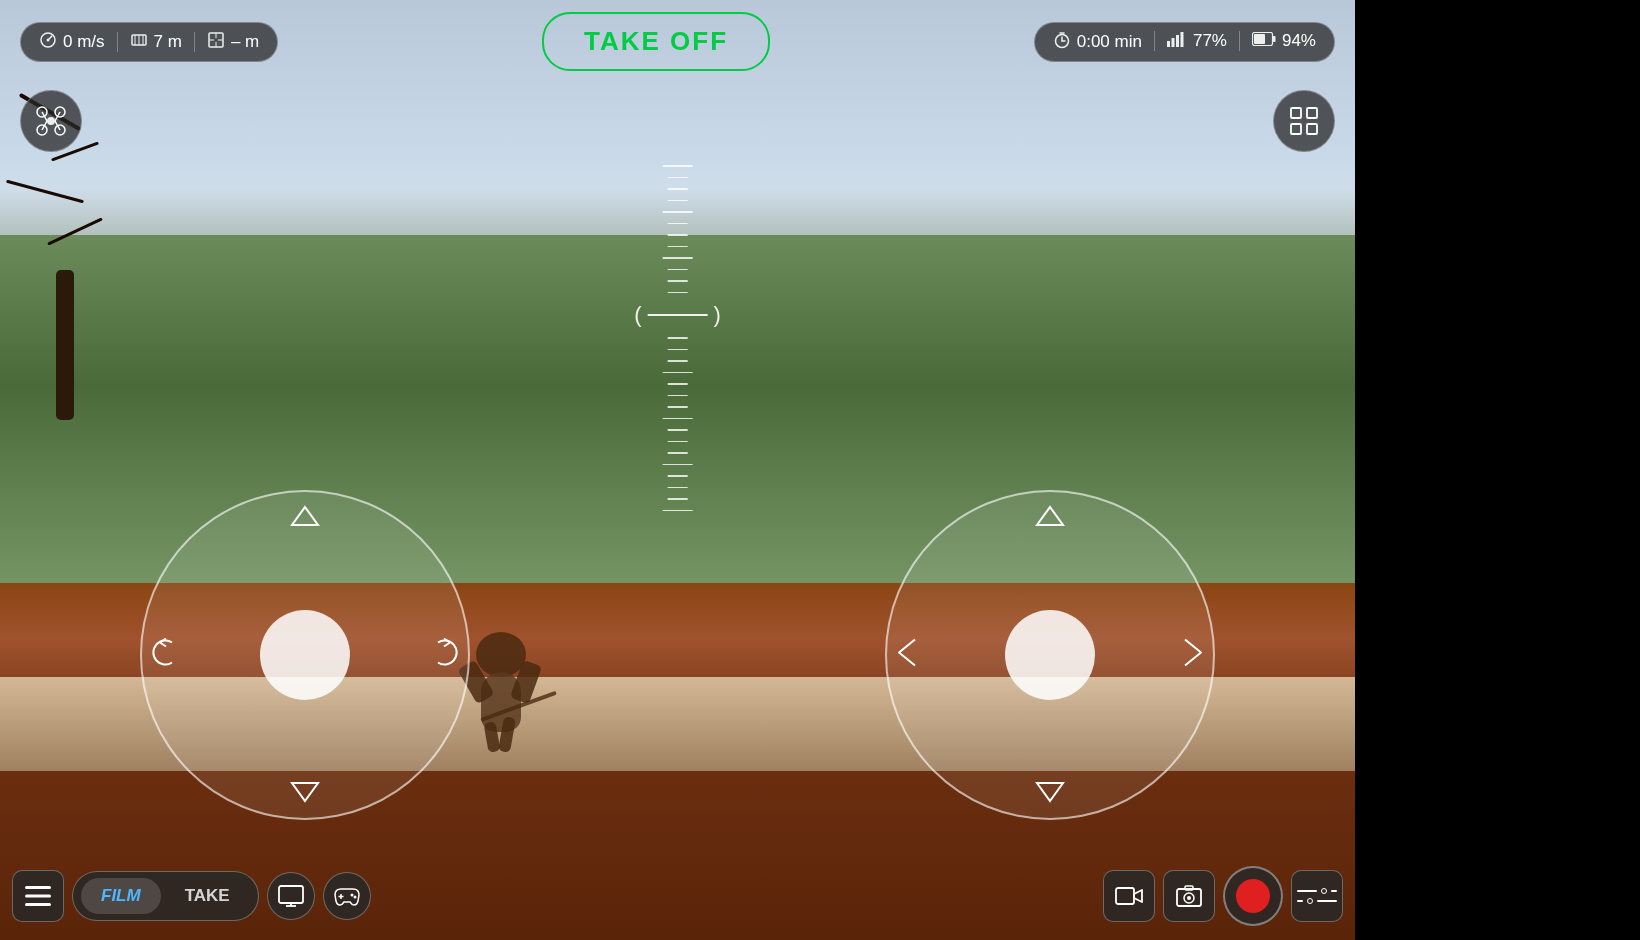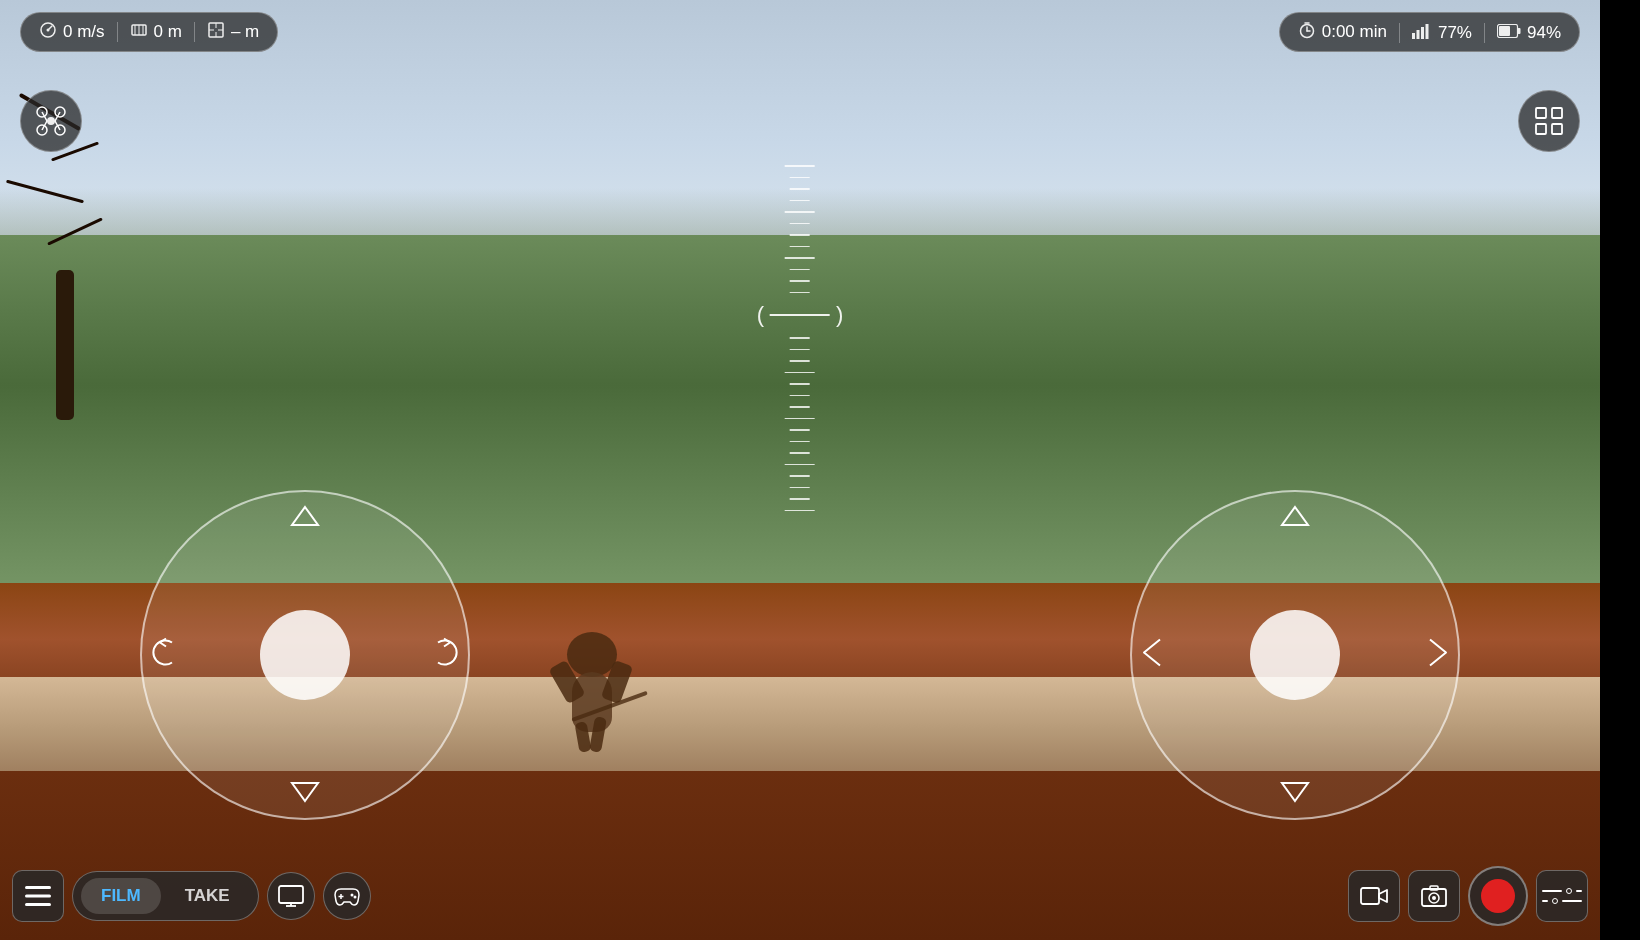--- a/index.html
+++ b/index.html
@@ -1,20 +1,20 @@
 <!DOCTYPE html>
 <html><head>
   <meta charset="utf-8">
   <style>
     * { margin: 0; padding: 0; box-sizing: border-box; }
     body { width: 1640px; height: 940px; overflow: hidden; background: #000; font-family: -apple-system, BlinkMacSystemFont, 'Helvetica Neue', sans-serif; }
 
     #app {
       position: relative;
-      width: 1600px;
+      width: 1355px;
       height: 940px;
       overflow: hidden;
     }
 
     
     #bg {
       position: absolute;
       inset: 0;
       background:
         
@@ -227,21 +227,21 @@
       padding: 12px 40px;
       color: #00CC44;
       font-size: 26px;
       font-weight: 700;
       letter-spacing: 2px;
       cursor: pointer;
     }
 
     .hud-right {
       display: flex;
-      align-items: flex-end;
+      align-items: flex-start;
       gap: 6px;
       background: rgba(40,40,40,0.75);
       border: 1.5px solid rgba(255,255,255,0.3);
       border-radius: 22px;
       padding: 8px 18px;
     }
 
     
     #drone-btn {
       position: absolute;
@@ -419,20 +419,21 @@
       font-size: 17px;
       font-weight: 600;
       cursor: pointer;
       border: none;
       background: transparent;
     }
 
     .mode-btn.active {
       background: rgba(255,255,255,0.15);
       color: #4DB8FF;
+      font-style: italic;
     }
 
     .mode-btn.inactive {
       color: rgba(255,255,255,0.8);
       background: transparent;
     }
 
     .icon-btn {
       width: 48px;
       height: 48px;
@@ -580,37 +581,38 @@
       <div class="hud-separator"></div>
       <div class="hud-stat">
         <span class="hud-icon">
           <svg width="18" height="18" viewBox="0 0 18 18" fill="none">
             <rect x="2" y="4" width="14" height="10" rx="1" stroke="white" stroke-width="1.5"></rect>
             <line x1="5" y1="4" x2="5" y2="14" stroke="white" stroke-width="1"></line>
             <line x1="9" y1="4" x2="9" y2="14" stroke="white" stroke-width="1"></line>
             <line x1="13" y1="4" x2="13" y2="14" stroke="white" stroke-width="1"></line>
           </svg>
         </span>
-        <span>0 m</span>
+        <span>7 m</span>
       </div>
       <div class="hud-separator"></div>
       <div class="hud-stat">
         <span class="hud-icon">
           <svg width="18" height="18" viewBox="0 0 18 18" fill="none">
             <rect x="2" y="2" width="14" height="14" rx="1" stroke="white" stroke-width="1.5"></rect>
             <line x1="2" y1="9" x2="7" y2="9" stroke="white" stroke-width="1"></line>
             <line x1="11" y1="9" x2="16" y2="9" stroke="white" stroke-width="1"></line>
             <line x1="9" y1="2" x2="9" y2="7" stroke="white" stroke-width="1"></line>
             <line x1="9" y1="11" x2="9" y2="16" stroke="white" stroke-width="1"></line>
           </svg>
         </span>
         <span>– m</span>
       </div>
     </div>
 
+    <button id="take-off-btn">TAKE OFF</button>
 
     <div class="hud-right">
       <div class="hud-stat">
         <span class="hud-icon">
           <svg width="18" height="18" viewBox="0 0 18 18" fill="none">
             <circle cx="9" cy="10" r="6.5" stroke="white" stroke-width="1.5"></circle>
             <line x1="9" y1="10" x2="9" y2="6" stroke="white" stroke-width="1.5" stroke-linecap="round"></line>
             <line x1="9" y1="10" x2="12" y2="10" stroke="white" stroke-width="1.5" stroke-linecap="round"></line>
             <line x1="7" y1="2" x2="11" y2="2" stroke="white" stroke-width="1.5" stroke-linecap="round"></line>
           </svg>

